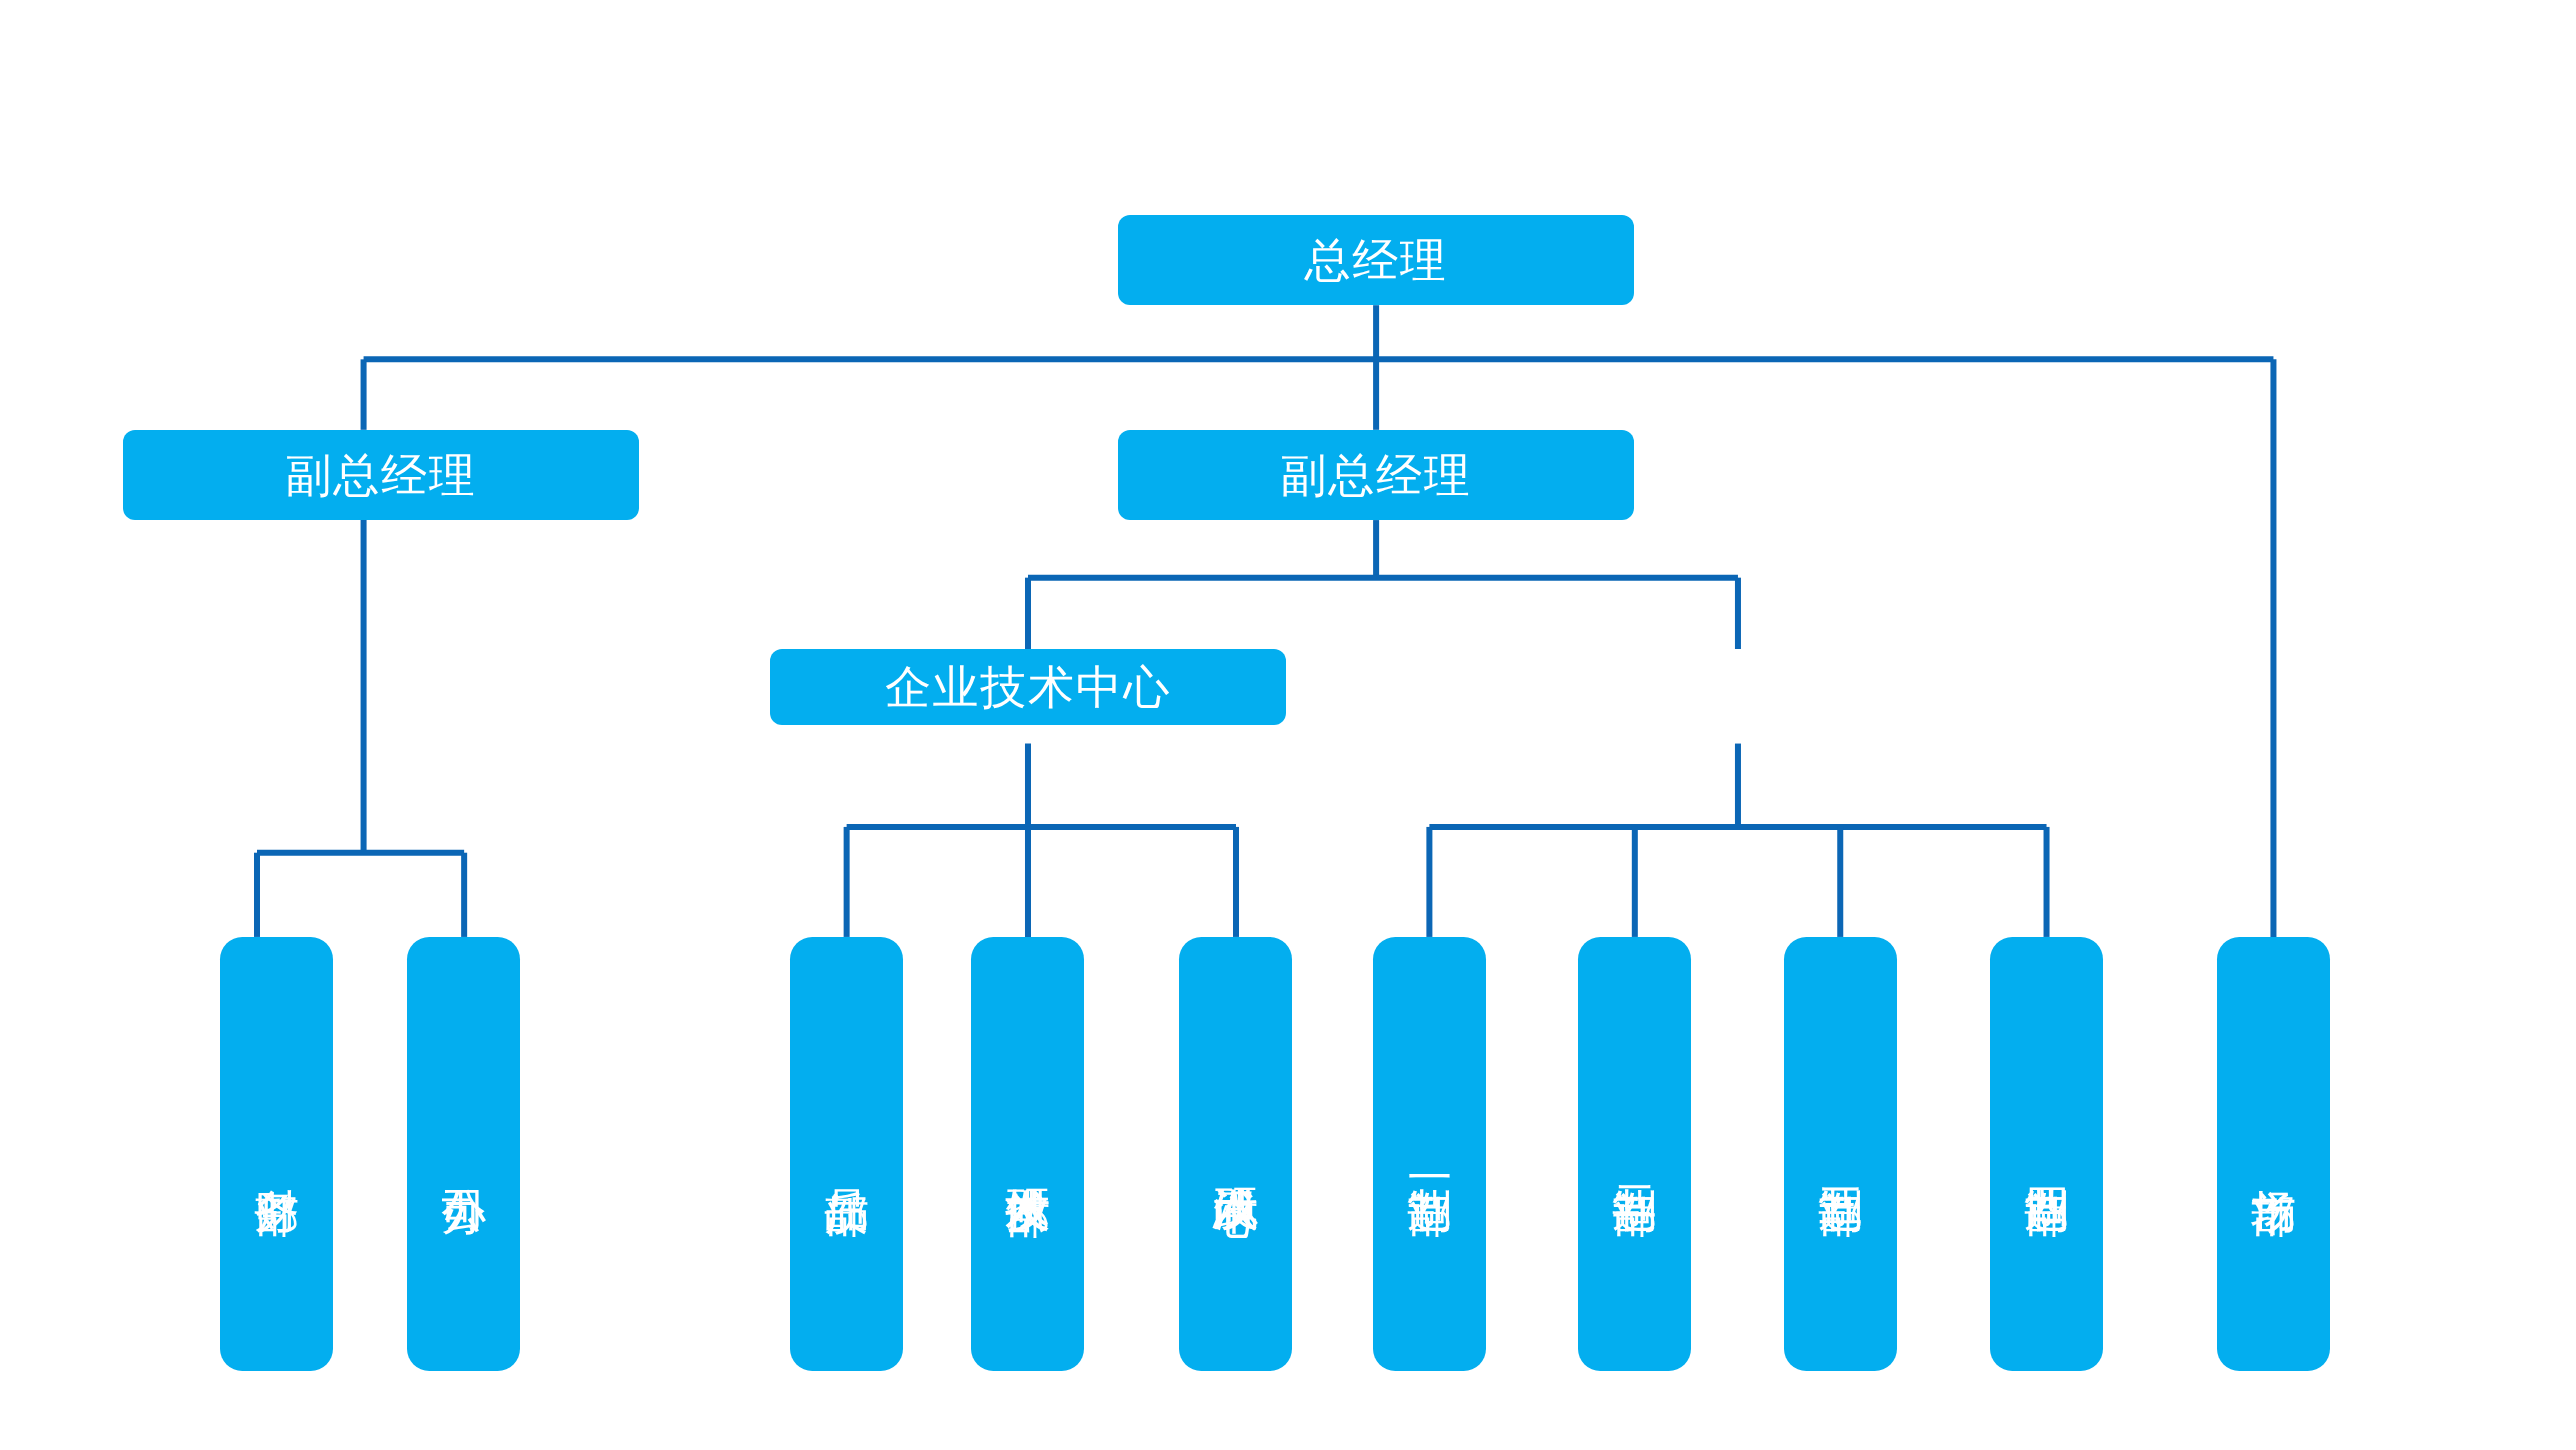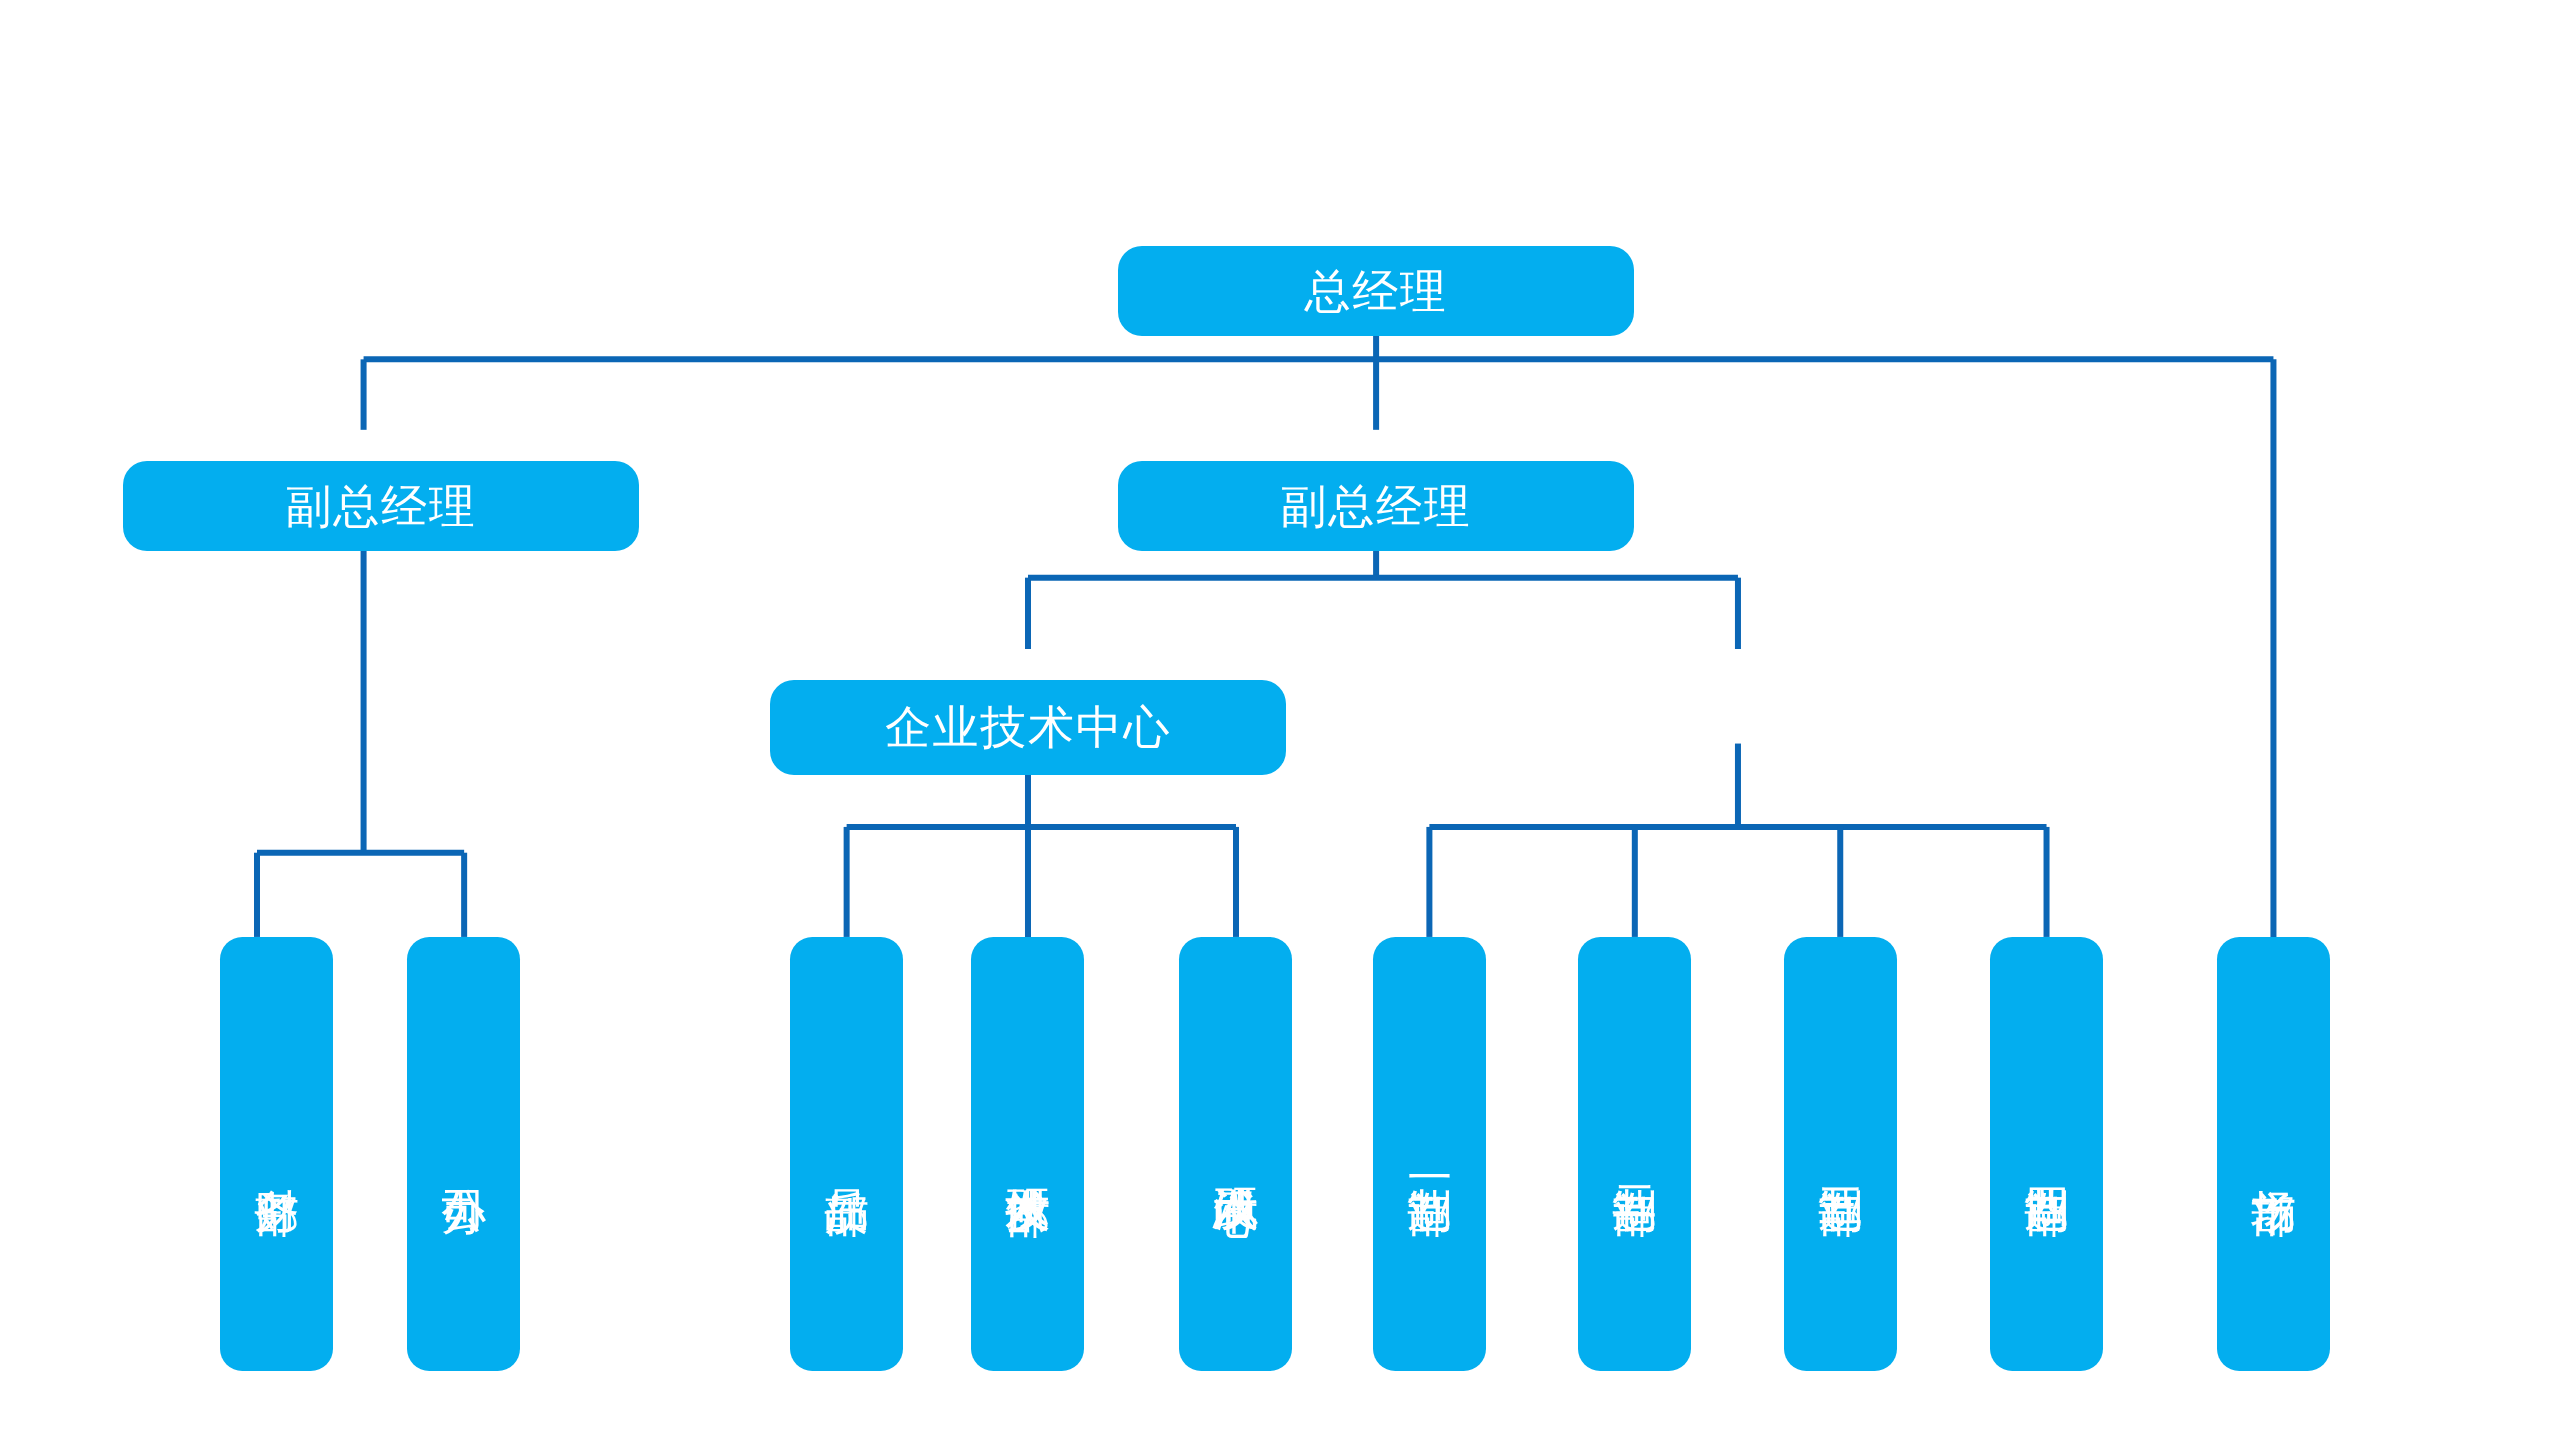--- a/index.html
+++ b/index.html
@@ -30,25 +30,24 @@
     box-sizing: border-box;
     background: #03AEEF;
     color: #ffffff;
     display: flex;
     align-items: center;
     justify-content: center;
     text-align: center;
     z-index: 5;
   }
   .node.horiz {
-    border-radius: 24px;
+    border-radius: 12px;
     font-size: 46px;
     letter-spacing: 1.7px;
     line-height: 1.1;
-    margin-top: 31px;
   }
   .node.vert {
     border-radius: 22.3px;
     font-size: 45px;
     letter-spacing: 0.9px;
     line-height: 1.12;
     writing-mode: vertical-rl;
     text-orientation: upright;
     padding: 8.6px 0;
   }
@@ -110,21 +109,21 @@
   </div>
 
   <div class="node horiz" style="left:123px; top:430px; width:516px; height:90px;">
     <span class="node-label">副总经理</span>
   </div>
 
   <div class="node horiz" style="left:1118px; top:430px; width:516px; height:90px;">
     <span class="node-label">副总经理</span>
   </div>
 
-  <div class="node horiz" style="left:770px; top:649px; width:516px; height:95px;">
+  <div class="node horiz" style="left:770px; top:649px; width:516px; height:76px;">
     <span class="node-label">企业技术中心</span>
   </div>
 
 
   <div class="node vert" style="left:220px; top:937px; width:113px; height:434px;">
     <span class="node-label">财务部</span>
   </div>
 
   <div class="node vert" style="left:407px; top:937px; width:113px; height:434px;">
     <span class="node-label">公司办</span>

